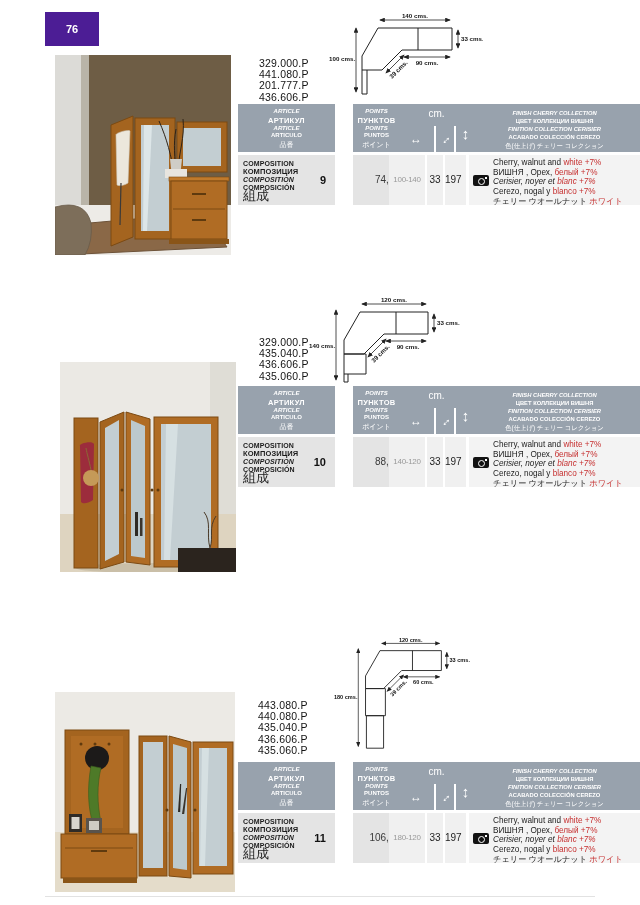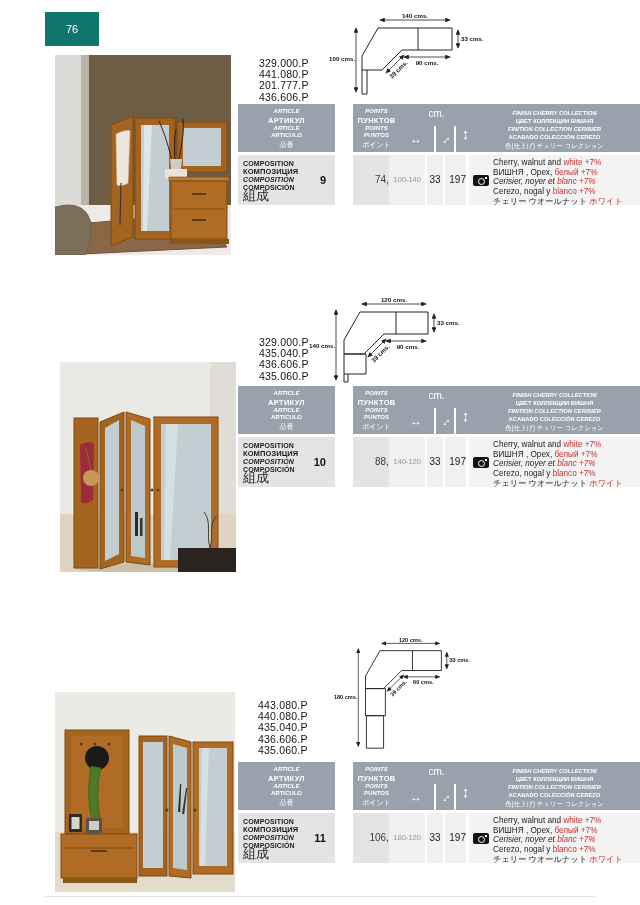--- a/index.html
+++ b/index.html
@@ -1,18 +1,18 @@
 <!DOCTYPE html>
 <html><head>
 <meta charset="utf-8">
 <style>
   html,body{margin:0;padding:0;background:#fff}
   .page{position:relative;width:640px;height:905px;background:#fff;font-family:"Liberation Sans",sans-serif;overflow:hidden}
-  .pageno{position:absolute;left:45px;top:12px;width:54px;height:34px;background:#0f766e;color:#fff;
-          font-size:11px;font-weight:normal;display:flex;align-items:center;justify-content:center}
+  .pageno{position:absolute;left:45px;top:12px;width:54px;height:34px;background:#4c1d95;color:#fff;
+          font-size:11px;font-weight:bold;display:flex;align-items:center;justify-content:center}
   .photo{position:absolute}
   .photo svg{display:block}
   .articles{position:absolute;font-weight:normal;font-size:10.5px;line-height:11.2px;color:#141414;letter-spacing:.2px}
   .diagram{position:absolute}
   .diagram text{font-family:"Liberation Sans",sans-serif;font-size:6.2px;font-weight:bold;fill:#111}
   .diagram .shape{fill:none;stroke:#222;stroke-width:1}
   .diagram .dim{stroke:#222;stroke-width:.8}
   .cat-table{position:absolute;left:238px;width:362px;height:101px}
   .cell{position:absolute;box-sizing:border-box;overflow:hidden}
   .th{background:#98a2ad;color:#fff;text-align:center;top:0;height:48px;padding-top:4px}
@@ -38,21 +38,21 @@
   .td-lite{background:#f0f0f0}
   .rowlabel{padding:5px 0 0 5px;text-align:left}
   .rl{font-size:7px;font-weight:bold;line-height:8px;color:#1a1a1a;letter-spacing:.1px}
   .rl-cy{font-size:7.5px}
   .rl-it{font-style:italic}
   .rl-jp{font-weight:normal;font-size:13px}
   .comp-num{position:absolute;right:9px;top:50%;transform:translateY(-50%);font-size:11px;font-weight:bold;color:#111}
   .pts-val{line-height:50px;text-align:right;font-size:10px;color:#3a3a3a}
   .cm-w{left:151px;width:36px;line-height:50px;text-align:center;font-size:8px;letter-spacing:-.3px;color:#9a9a9a}
   .cm-d{left:189px;width:16px;line-height:50px;text-align:center;font-size:10px;color:#232323}
-  .cm-h{left:207px;width:21px;line-height:50px;text-align:right;font-size:10px;color:#232323}
+  .cm-h{left:207px;width:21px;line-height:50px;text-align:left;font-size:10px;color:#232323}
   .fin-cell{background:#f3f3f3;padding:3px 2px 0 24px;text-align:left;font-size:8.2px;line-height:9.7px;color:#222}
   .fin-fr{font-style:italic}
   .red{color:#c62f2f}
   .cam{position:absolute;left:4px;top:20px;width:16px;height:11px;background:#121212;border-radius:2px}
   .cam::after{content:"";position:absolute;left:5px;top:2.5px;width:5px;height:5px;border:1px solid #fff;border-radius:50%}
   .cam::before{content:"";position:absolute;right:2px;top:2px;width:2.5px;height:2px;background:#fff}
   .bottomrule{position:absolute;left:45px;top:896px;width:550px;height:1px;background:#e2e2e2}
 </style>
 </head>
 <body>

